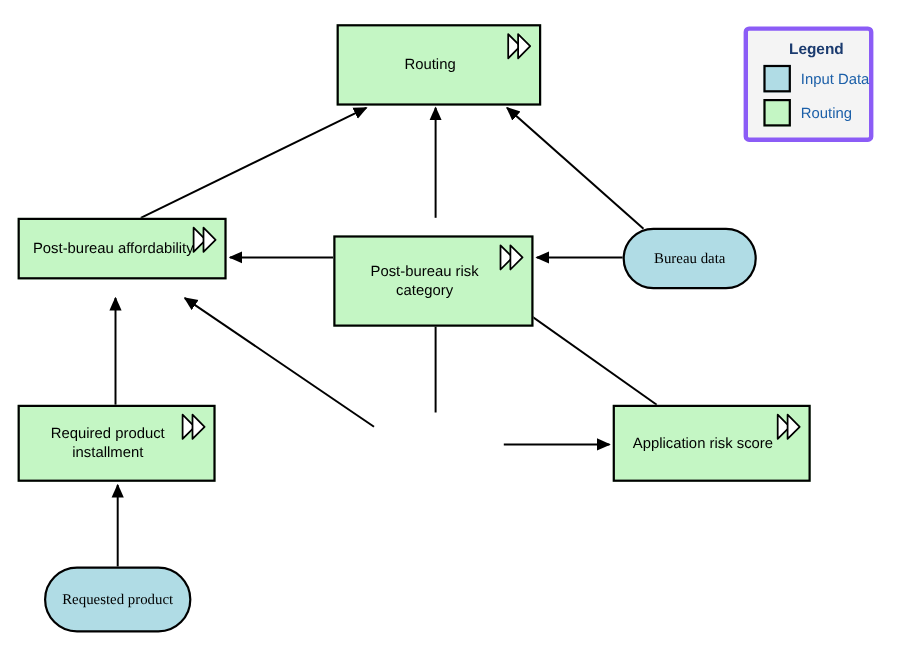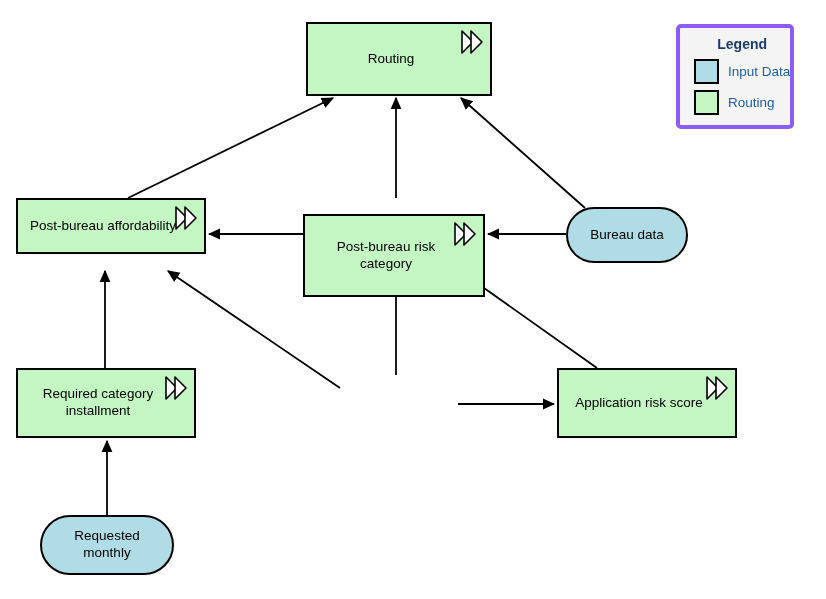--- a/index.html
+++ b/index.html
@@ -40,20 +40,21 @@
     padding: 4px 26px 4px 10px;
   }
   .node.decision {
     background: #c4f6c4;
     border-radius: 0;
   }
   .node.input-data {
     background: #b0dce5;
     border-radius: 999px;
     padding: 4px 12px;
+    font-family: Liberation Serif, serif;
   }
   .node-label {
     display: block;
     width: 100%;
   }
   .dec-icon {
     position: absolute;
     top: 5px;
     right: 6px;
     width: 24px;
@@ -144,38 +145,38 @@
       <path d="M2 2 L13 13 L2 24 Z" fill="#ffffff" stroke="#000000" stroke-width="1.6" stroke-linejoin="round"></path>
       <path d="M11 2 L22 13 L11 24 Z" fill="#ffffff" stroke="#000000" stroke-width="1.6" stroke-linejoin="round"></path>
     </svg>
   </div>
 
   <div class="node input-data" style="left: 566px; top: 207px; width: 122px; height: 56px;">
     <span class="node-label">Bureau data</span>
   </div>
 
   <div class="node decision" style="left: 16px; top: 368px; width: 180px; height: 70px;">
-    <span class="node-label">Required category installment</span>
+    <span class="node-label">Required product installment</span>
     <svg class="dec-icon" viewBox="0 0 24 26">
       <path d="M2 2 L13 13 L2 24 Z" fill="#ffffff" stroke="#000000" stroke-width="1.6" stroke-linejoin="round"></path>
       <path d="M11 2 L22 13 L11 24 Z" fill="#ffffff" stroke="#000000" stroke-width="1.6" stroke-linejoin="round"></path>
     </svg>
   </div>
 
 
   <div class="node decision" style="left: 557px; top: 368px; width: 180px; height: 70px;">
     <span class="node-label">Application risk score</span>
     <svg class="dec-icon" viewBox="0 0 24 26">
       <path d="M2 2 L13 13 L2 24 Z" fill="#ffffff" stroke="#000000" stroke-width="1.6" stroke-linejoin="round"></path>
       <path d="M11 2 L22 13 L11 24 Z" fill="#ffffff" stroke="#000000" stroke-width="1.6" stroke-linejoin="round"></path>
     </svg>
   </div>
 
   <div class="node input-data" style="left: 40px; top: 515px; width: 134px; height: 60px;">
-    <span class="node-label">Requested monthly</span>
+    <span class="node-label">Requested product</span>
   </div>
 
   <div id="legend" style="left: 676px; top: 24px;">
     <div id="legend-title">Legend</div>
     <div class="legend-row">
       <span class="legend-swatch input-swatch"></span>
       <span class="legend-text">Input Data</span>
     </div>
     <div class="legend-row">
       <span class="legend-swatch decision-swatch"></span>

